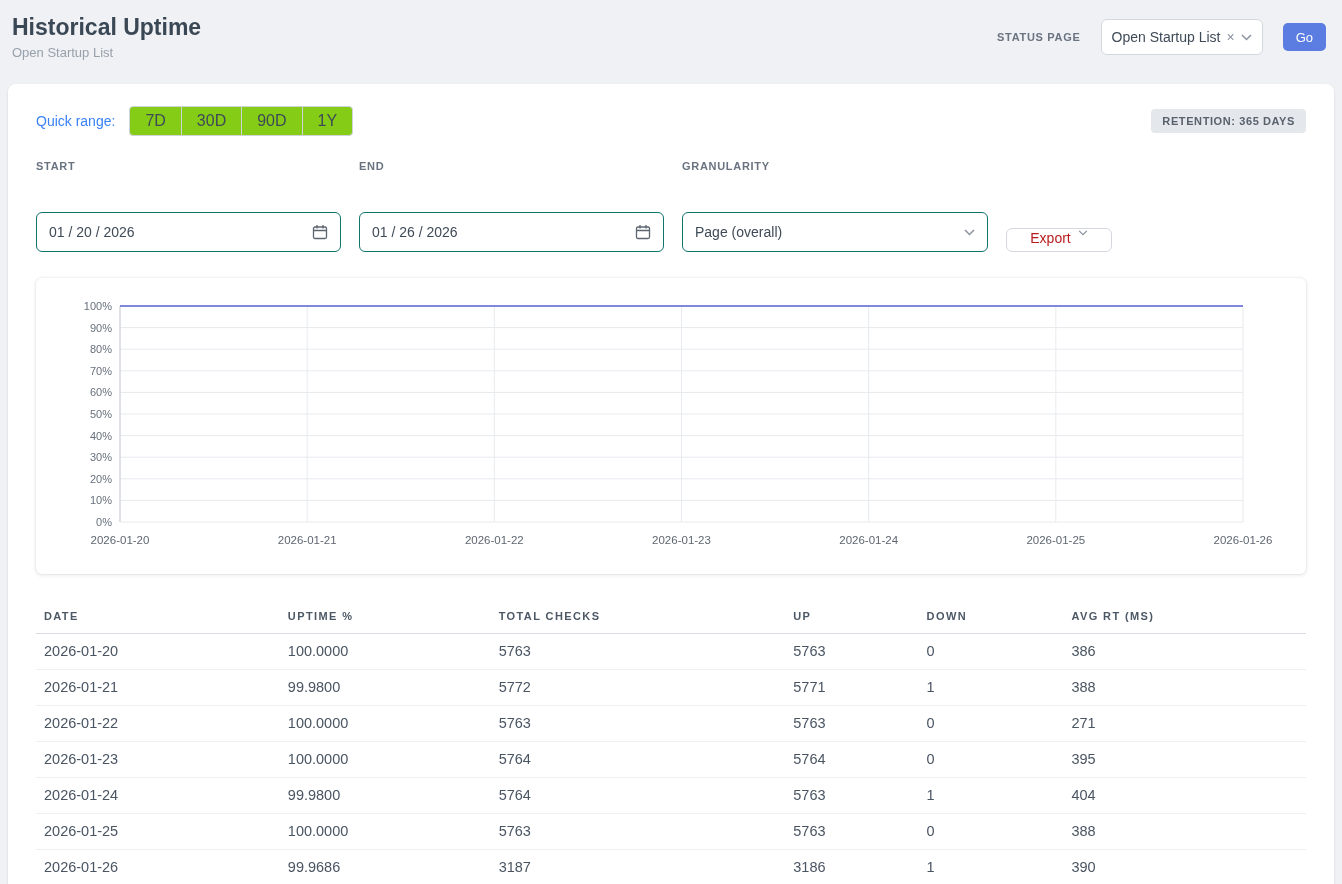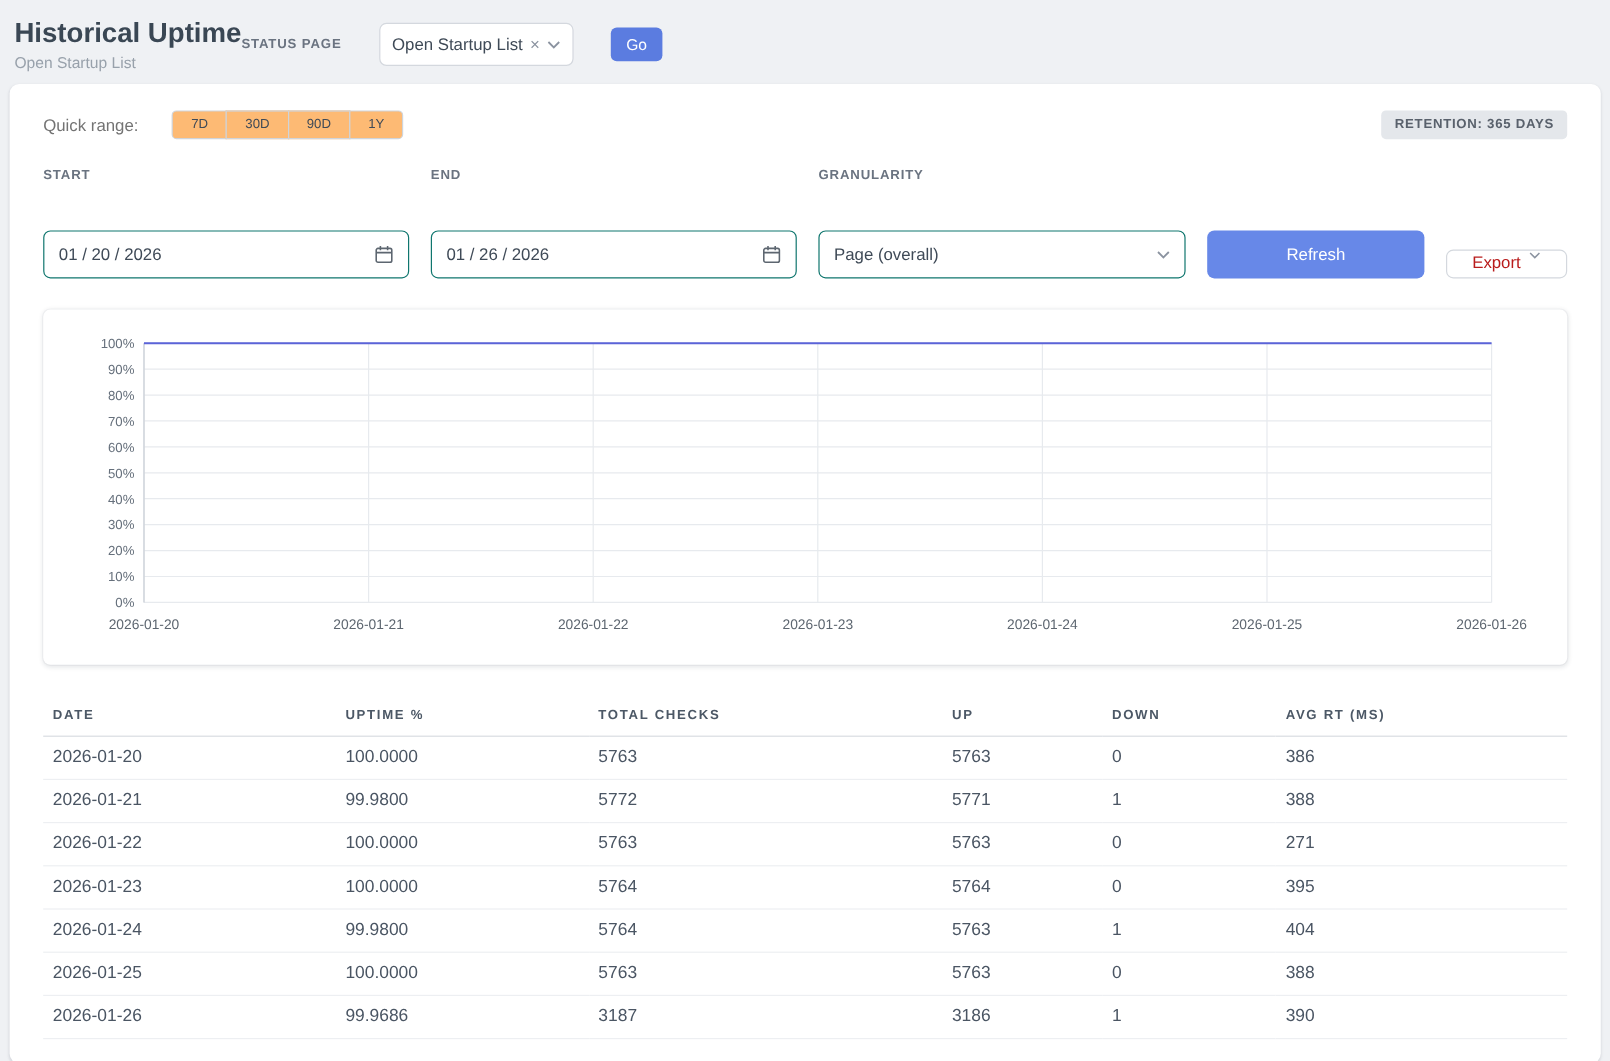--- a/index.html
+++ b/index.html
@@ -8,27 +8,27 @@
     width: 1342px;
     min-height: 884px;
     background: #eff1f4;
     font-family: "Liberation Sans", sans-serif;
     color: #3f4a57;
   }
   .page { padding: 8px; }
 
   
   .topbar {
-    display: flex; justify-content: flex-start; align-items: center;
-    padding: 6px 8px 10px 4px;
+    display: flex; justify-content: space-between; align-items: center;
+    padding: 6px 8px 24px 4px;
   }
   .title-block { line-height: 1.2; }
   .page-title { font-size: 23px; font-weight: 700; color: #3a4754; margin: 0; }
   .page-subtitle { font-size: 13px; color: #98a1ab; margin-top: 3px; }
-  .topbar-right { display: flex; align-items: center; gap: 31px; }
+  .topbar-right { display: flex; align-items: center; gap: 20px; }
   .status-page-label {
     font-size: 11px; font-weight: 700; letter-spacing: .7px;
     color: #6a7380; text-transform: uppercase;
   }
   .status-select {
     display: flex; align-items: center; gap: 6px;
     height: 36px; min-width: 160px;
     background: #fff; border: 1px solid #d4d8de; border-radius: 6px;
     padding: 0 10px; font-size: 14px; color: #3f4a57; cursor: pointer;
   }
@@ -41,25 +41,25 @@
   }
 
   
   .card {
     background: #fff; border-radius: 8px;
     box-shadow: 0 1px 3px rgba(20,30,50,.08), 0 1px 2px rgba(20,30,50,.05);
     padding: 22px 28px 20px;
   }
 
   .quick-row { display: flex; align-items: center; margin-bottom: 24px; }
-  .quick-label { font-size: 14px; color: #737373; margin-right: 28px; }
+  .quick-label { font-size: 14px; color: #3b82f6; margin-right: 14px; }
   .seg { display: flex; }
   .seg button {
-    background: #fdba74; border: 1px solid #cfd4da; color: #3f4a57;
-    font-size: 11px; padding: 5px 15px; margin-left: -1px; cursor: pointer;
+    background: #84cc16; border: 1px solid #cfd4da; color: #3f4a57;
+    font-size: 16px; padding: 5px 15px; margin-left: -1px; cursor: pointer;
     font-family: inherit;
   }
   .seg button:first-child { border-radius: 4px 0 0 4px; margin-left: 0; }
   .seg button:last-child { border-radius: 0 4px 4px 0; }
   .retention-badge {
     margin-left: auto;
     background: #e4e7eb; color: #59616c;
     font-size: 11px; font-weight: 700; letter-spacing: .6px;
     padding: 6px 11px; border-radius: 4px; text-transform: uppercase;
   }
@@ -184,21 +184,20 @@
         <span class="field-label">GRANULARITY</span>
         <div class="input-box w-gran">
           <span>Page (overall)</span>
           <span class="chev">
             <svg width="11" height="7" viewBox="0 0 11 7">
                 <path d="M1 1l4.5 4.5L10 1" fill="none" stroke="currentColor" stroke-width="1.5"></path>
               </svg>
           </span>
         </div>
       </div>
-      <button class="refresh-btn">Refresh</button>
       <button class="export-btn">
         <span>Export</span>
         <span class="chev">
           <svg width="10" height="6" viewBox="0 0 11 7">
               <path d="M1 1l4.5 4.5L10 1" fill="none" stroke="currentColor" stroke-width="1.5"></path>
             </svg>
         </span>
       </button>
     </div>
 

